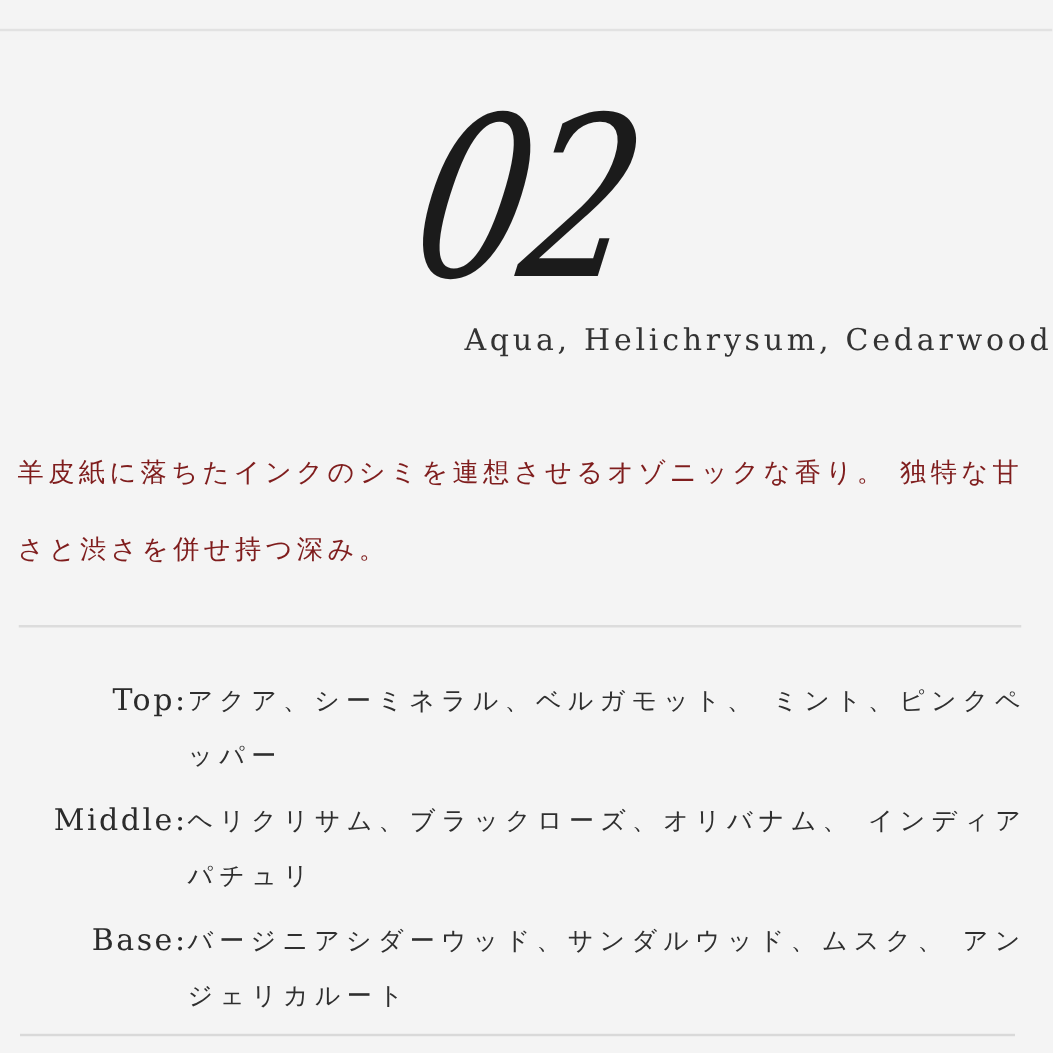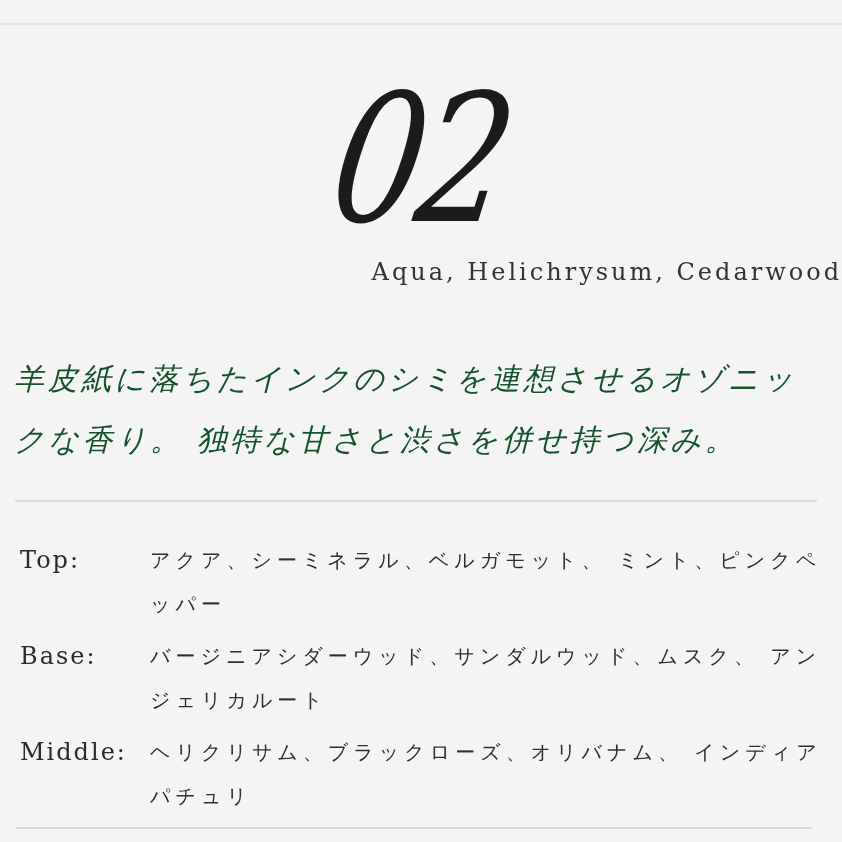--- a/index.html
+++ b/index.html
@@ -33,25 +33,24 @@
   }
   .subtitle {
     margin-top: 16px;
     text-align: right;
     font-size: 24px;
     letter-spacing: 3px;
     color: #333333;
   }
   .description {
     margin: 62px 14px 0 14px;
-    font-size: 30px;
+    font-size: 21px;
     line-height: 61px;
     letter-spacing: 3.5px;
-    color: #14532d;
-    font-style: italic;
+    color: #7f1d1d;
   }
   .mid-rule {
     border: none;
     border-top: 2px solid #dcdcdc;
     margin: 30px 25px 0 15px;
   }
   .notes {
     margin-top: 36px;
   }
   .note-row {
@@ -60,20 +59,21 @@
     margin-bottom: 8px;
   }
   .note-label {
     width: 150px;
     flex: 0 0 150px;
     padding-left: 20px;
     font-size: 24px;
     letter-spacing: 2px;
     line-height: 44px;
     color: #2b2b2b;
+    text-align: right;
   }
   .note-value {
     flex: 1;
     font-size: 20px;
     letter-spacing: 5px;
     line-height: 44px;
     color: #2f2f2f;
   }
   .bottom-rule {
     border: none;
@@ -95,22 +95,22 @@
 <p class="description">羊皮紙に落ちたインクのシミを連想させるオゾニックな香り。 独特な甘さと渋さを併せ持つ深み。</p>
 
 <hr class="mid-rule">
 
 <div class="notes">
   <div class="note-row">
     <div class="note-label">Top:</div>
     <div class="note-value">アクア、シーミネラル、ベルガモット、 ミント、ピンクペッパー</div>
   </div>
   <div class="note-row">
+    <div class="note-label">Middle:</div>
+    <div class="note-value">ヘリクリサム、ブラックローズ、オリバナム、 インディアパチュリ</div>
+  </div>
+  <div class="note-row">
     <div class="note-label">Base:</div>
     <div class="note-value">バージニアシダーウッド、サンダルウッド、ムスク、 アンジェリカルート</div>
-  </div>
-  <div class="note-row">
-    <div class="note-label">Middle:</div>
-    <div class="note-value">ヘリクリサム、ブラックローズ、オリバナム、 インディアパチュリ</div>
   </div>
 </div>
 
 <hr class="bottom-rule">
 
 </body></html>

